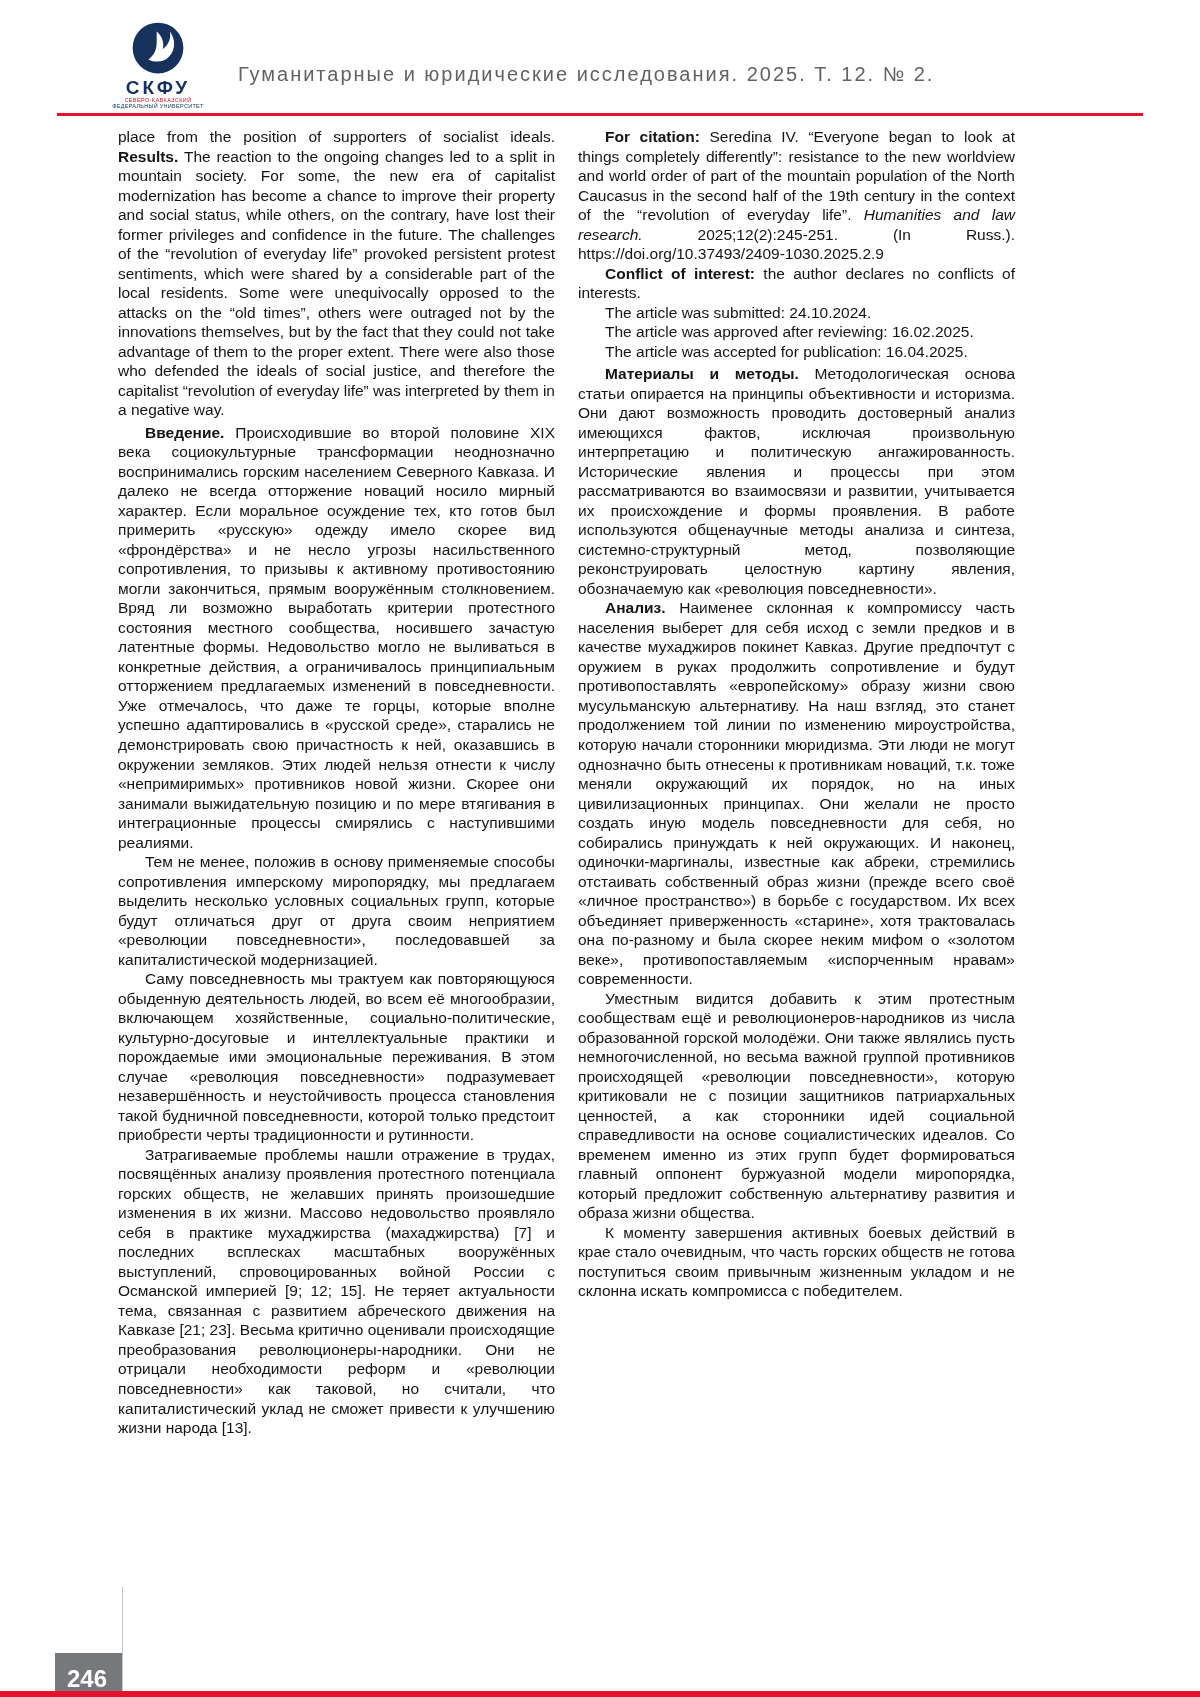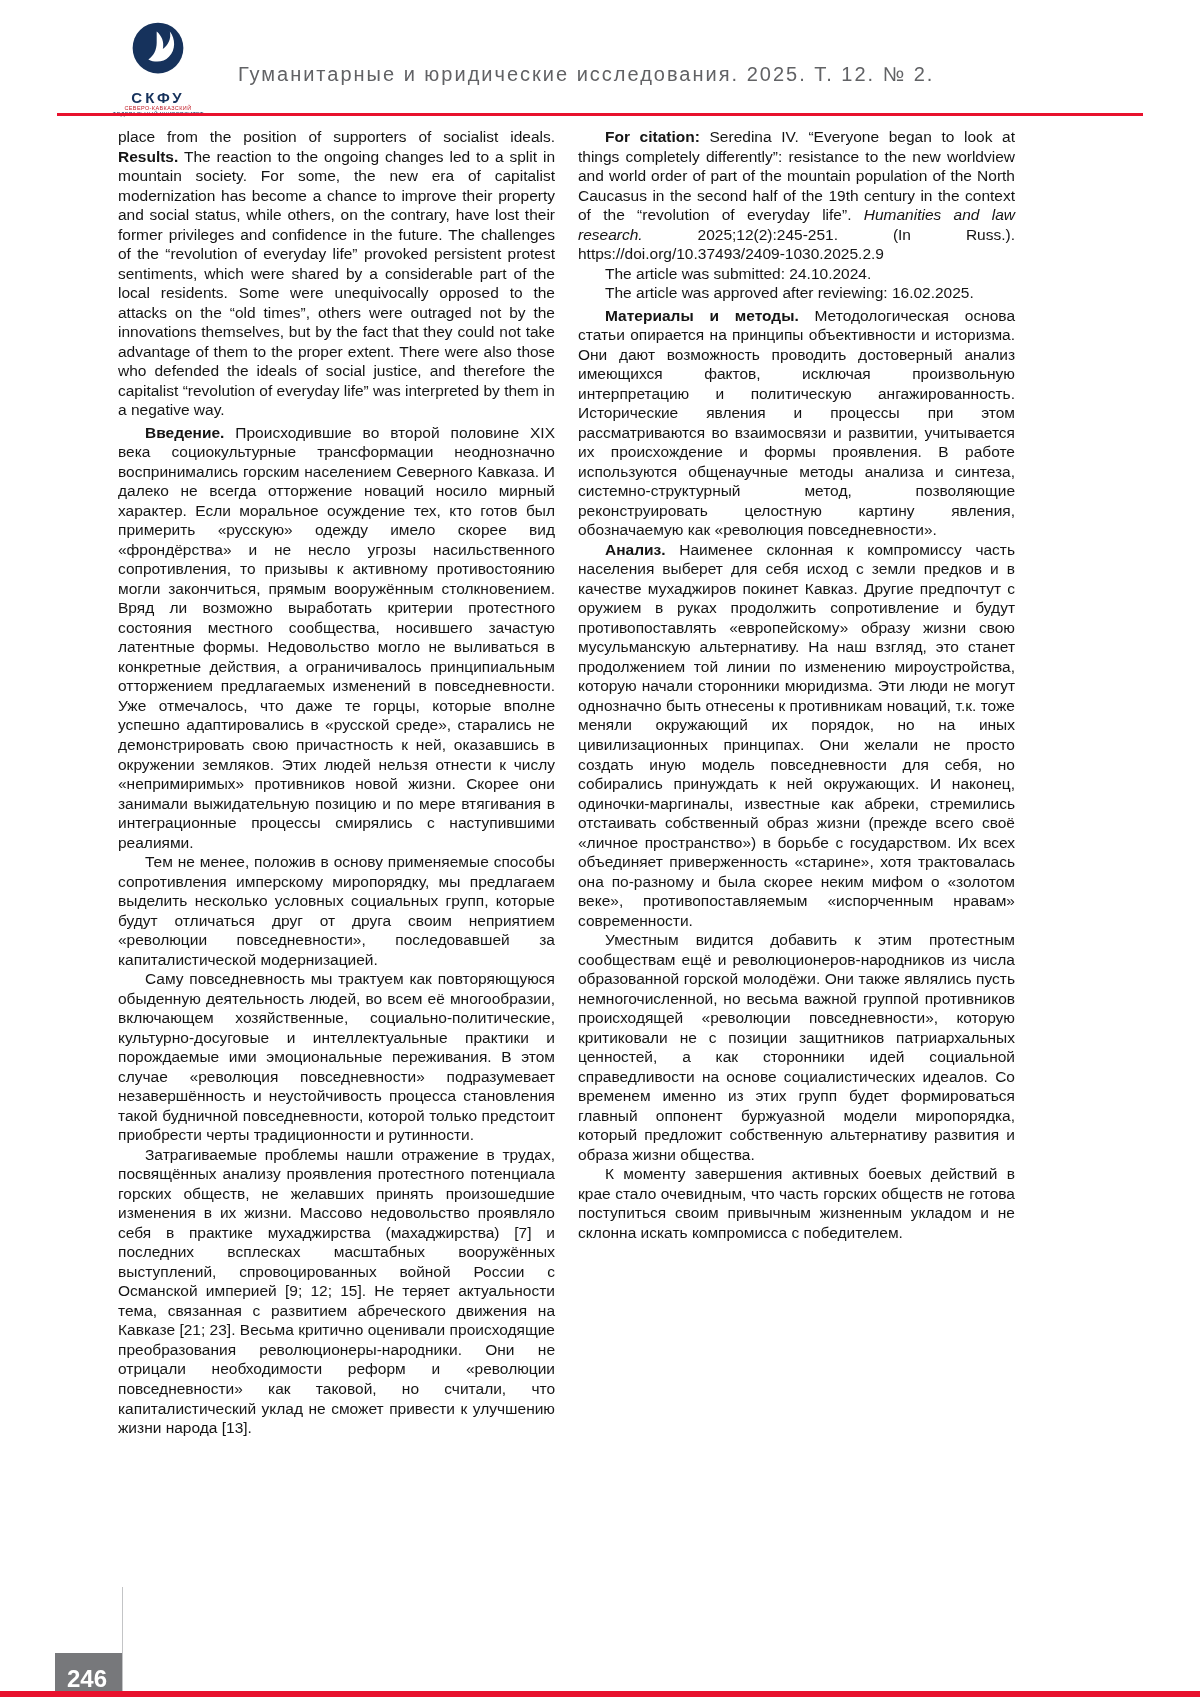--- a/index.html
+++ b/index.html
@@ -10,22 +10,22 @@
     font-family:"Liberation Sans", sans-serif;
     color:#141414;
   }
   
   .logo {
     position:absolute; left:112px; top:20px; width:92px;
     text-align:center; line-height:1.05;
   }
   .logo svg { width:56px; height:56px; display:block; margin:0 auto; }
   .logo-acronym {
-    font-weight:bold; font-size:15px; letter-spacing:3px;
-    color:#16325c; margin-top:14px;
+    font-weight:bold; font-size:19px; letter-spacing:3px;
+    color:#16325c; margin-top:2px;
   }
   .logo-line1 { font-size:5.5px; color:#c01823; letter-spacing:.4px; }
   .logo-line2 { font-size:5.5px; color:#16325c; letter-spacing:.3px; }
   .journal-title {
     position:absolute; left:238px; top:63px;
     font-size:20px; color:#616265; letter-spacing:2px;
     white-space:nowrap;
   }
   .rule-top {
     position:absolute; left:57px; top:113px;
@@ -88,22 +88,24 @@
   <main class="columns">
     <div class="col" id="col-left">
         <p class="para"><span>place from the position of supporters of socialist ideals. </span><span class="b">Results.</span><span> The reaction to the ongoing changes led to a split in mountain society. For some, the new era of capitalist modernization has become a chance to improve their property and social status, while others, on the contrary, have lost their former privileges and confidence in the future. The challenges of the “revolution of everyday life” provoked persistent protest sentiments, which were shared by a considerable part of the local residents. Some were unequivocally opposed to the attacks on the “old times”, others were outraged not by the innovations themselves, but by the fact that they could not take advantage of them to the proper extent. There were also those who defended the ideals of social justice, and therefore the capitalist “revolution of everyday life” was interpreted by them in a negative way.</span></p>
         <p class="para ind gap"><span class="b">Введение.</span><span> Происходившие во второй половине XIX века социокультурные трансформации неоднозначно воспринимались горским населением Северного Кавказа. И далеко не всегда отторжение новаций носило мирный характер. Если моральное осуждение тех, кто готов был примерить «русскую» одежду имело скорее вид «фрондёрства» и не несло угрозы насильственного сопротивления, то призывы к активному противостоянию могли закончиться, прямым вооружённым столкновением. Вряд ли возможно выработать критерии протестного состояния местного сообщества, носившего зачастую латентные формы. Недовольство могло не выливаться в конкретные действия, а ограничивалось принципиальным отторжением предлагаемых изменений в повседневности. Уже отмечалось, что даже те горцы, которые вполне успешно адаптировались в «русской среде», старались не демонстрировать свою причастность к ней, оказавшись в окружении земляков. Этих людей нельзя отнести к числу «непримиримых» противников новой жизни. Скорее они занимали выжидательную позицию и по мере втягивания в интеграционные процессы смирялись с наступившими реалиями.</span></p>
         <p class="para ind"><span>Тем не менее, положив в основу применяемые способы сопротивления имперскому миропорядку, мы предлагаем выделить несколько условных социальных групп, которые будут отличаться друг от друга своим неприятием «революции повседневности», последовавшей за капиталистической модернизацией.</span></p>
         <p class="para ind"><span>Саму повседневность мы трактуем как повторяющуюся обыденную деятельность людей, во всем её многообразии, включающем хозяйственные, социально-политические, культурно-досуговые и интеллектуальные практики и порождаемые ими эмоциональные переживания. В этом случае «революция повседневности» подразумевает незавершённость и неустойчивость процесса становления такой будничной повседневности, которой только предстоит приобрести черты традиционности и рутинности.</span></p>
         <p class="para ind"><span>Затрагиваемые проблемы нашли отражение в трудах, посвящённых анализу проявления протестного потенциала горских обществ, не желавших принять произошедшие изменения в их жизни. Массово недовольство проявляло себя в практике мухаджирства (махаджирства) [7] и последних всплесках масштабных вооружённых выступлений, спровоцированных войной России с Османской империей [9; 12; 15]. Не теряет актуальности тема, связанная с развитием абреческого движения на Кавказе [21; 23]. Весьма критично оценивали происходящие преобразования революционеры-народники. Они не отрицали необходимости реформ и «революции повседневности» как таковой, но считали, что капиталистический уклад не сможет привести к улучшению жизни народа [13].</span></p>
       </div>
     <div class="col" id="col-right">
         <p class="para ind"><span class="b">For citation:</span><span> Seredina IV. “Everyone began to look at things completely differently”: resistance to the new worldview and world order of part of the mountain population of the North Caucasus in the second half of the 19th century in the context of the “revolution of everyday life”. </span><span class="i">Humanities and law research.</span><span> 2025;12(2):245-251. (In Russ.). https://doi.org/10.37493/2409-1030.2025.2.9</span></p>
+        <p class="para ind"><span class="b">Conflict of interest:</span><span> the author declares no conflicts of interests.</span></p>
         <p class="para ind"><span>The article was submitted: 24.10.2024.</span></p>
         <p class="para ind"><span>The article was approved after reviewing: 16.02.2025.</span></p>
+        <p class="para ind"><span>The article was accepted for publication: 16.04.2025.</span></p>
         <p class="para ind gap"><span class="b">Материалы и методы.</span><span> Методологическая основа статьи опирается на принципы объективности и историзма. Они дают возможность проводить достоверный анализ имеющихся фактов, исключая произвольную интерпретацию и политическую ангажированность. Исторические явления и процессы при этом рассматриваются во взаимосвязи и развитии, учитывается их происхождение и формы проявления. В работе используются общенаучные методы анализа и синтеза, системно-структурный метод, позволяющие реконструировать целостную картину явления, обозначаемую как «революция повседневности».</span></p>
         <p class="para ind"><span class="b">Анализ.</span><span> Наименее склонная к компромиссу часть населения выберет для себя исход с земли предков и в качестве мухаджиров покинет Кавказ. Другие предпочтут с оружием в руках продолжить сопротивление и будут противопоставлять «европейскому» образу жизни свою мусульманскую альтернативу. На наш взгляд, это станет продолжением той линии по изменению мироустройства, которую начали сторонники мюридизма. Эти люди не могут однозначно быть отнесены к противникам новаций, т.к. тоже меняли окружающий их порядок, но на иных цивилизационных принципах. Они желали не просто создать иную модель повседневности для себя, но собирались принуждать к ней окружающих. И наконец, одиночки-маргиналы, известные как абреки, стремились отстаивать собственный образ жизни (прежде всего своё «личное пространство») в борьбе с государством. Их всех объединяет приверженность «старине», хотя трактовалась она по-разному и была скорее неким мифом о «золотом веке», противопоставляемым «испорченным нравам» современности.</span></p>
         <p class="para ind"><span>Уместным видится добавить к этим протестным сообществам ещё и революционеров-народников из числа образованной горской молодёжи. Они также являлись пусть немногочисленной, но весьма важной группой противников происходящей «революции повседневности», которую критиковали не с позиции защитников патриархальных ценностей, а как сторонники идей социальной справедливости на основе социалистических идеалов. Со временем именно из этих групп будет формироваться главный оппонент буржуазной модели миропорядка, который предложит собственную альтернативу развития и образа жизни общества.</span></p>
         <p class="para ind"><span>К моменту завершения активных боевых действий в крае стало очевидным, что часть горских обществ не готова поступиться своим привычным жизненным укладом и не склонна искать компромисса с победителем.</span></p>
       </div>
   </main>
 
   <div class="pagenum-box">
     <span>246</span>
   </div>

